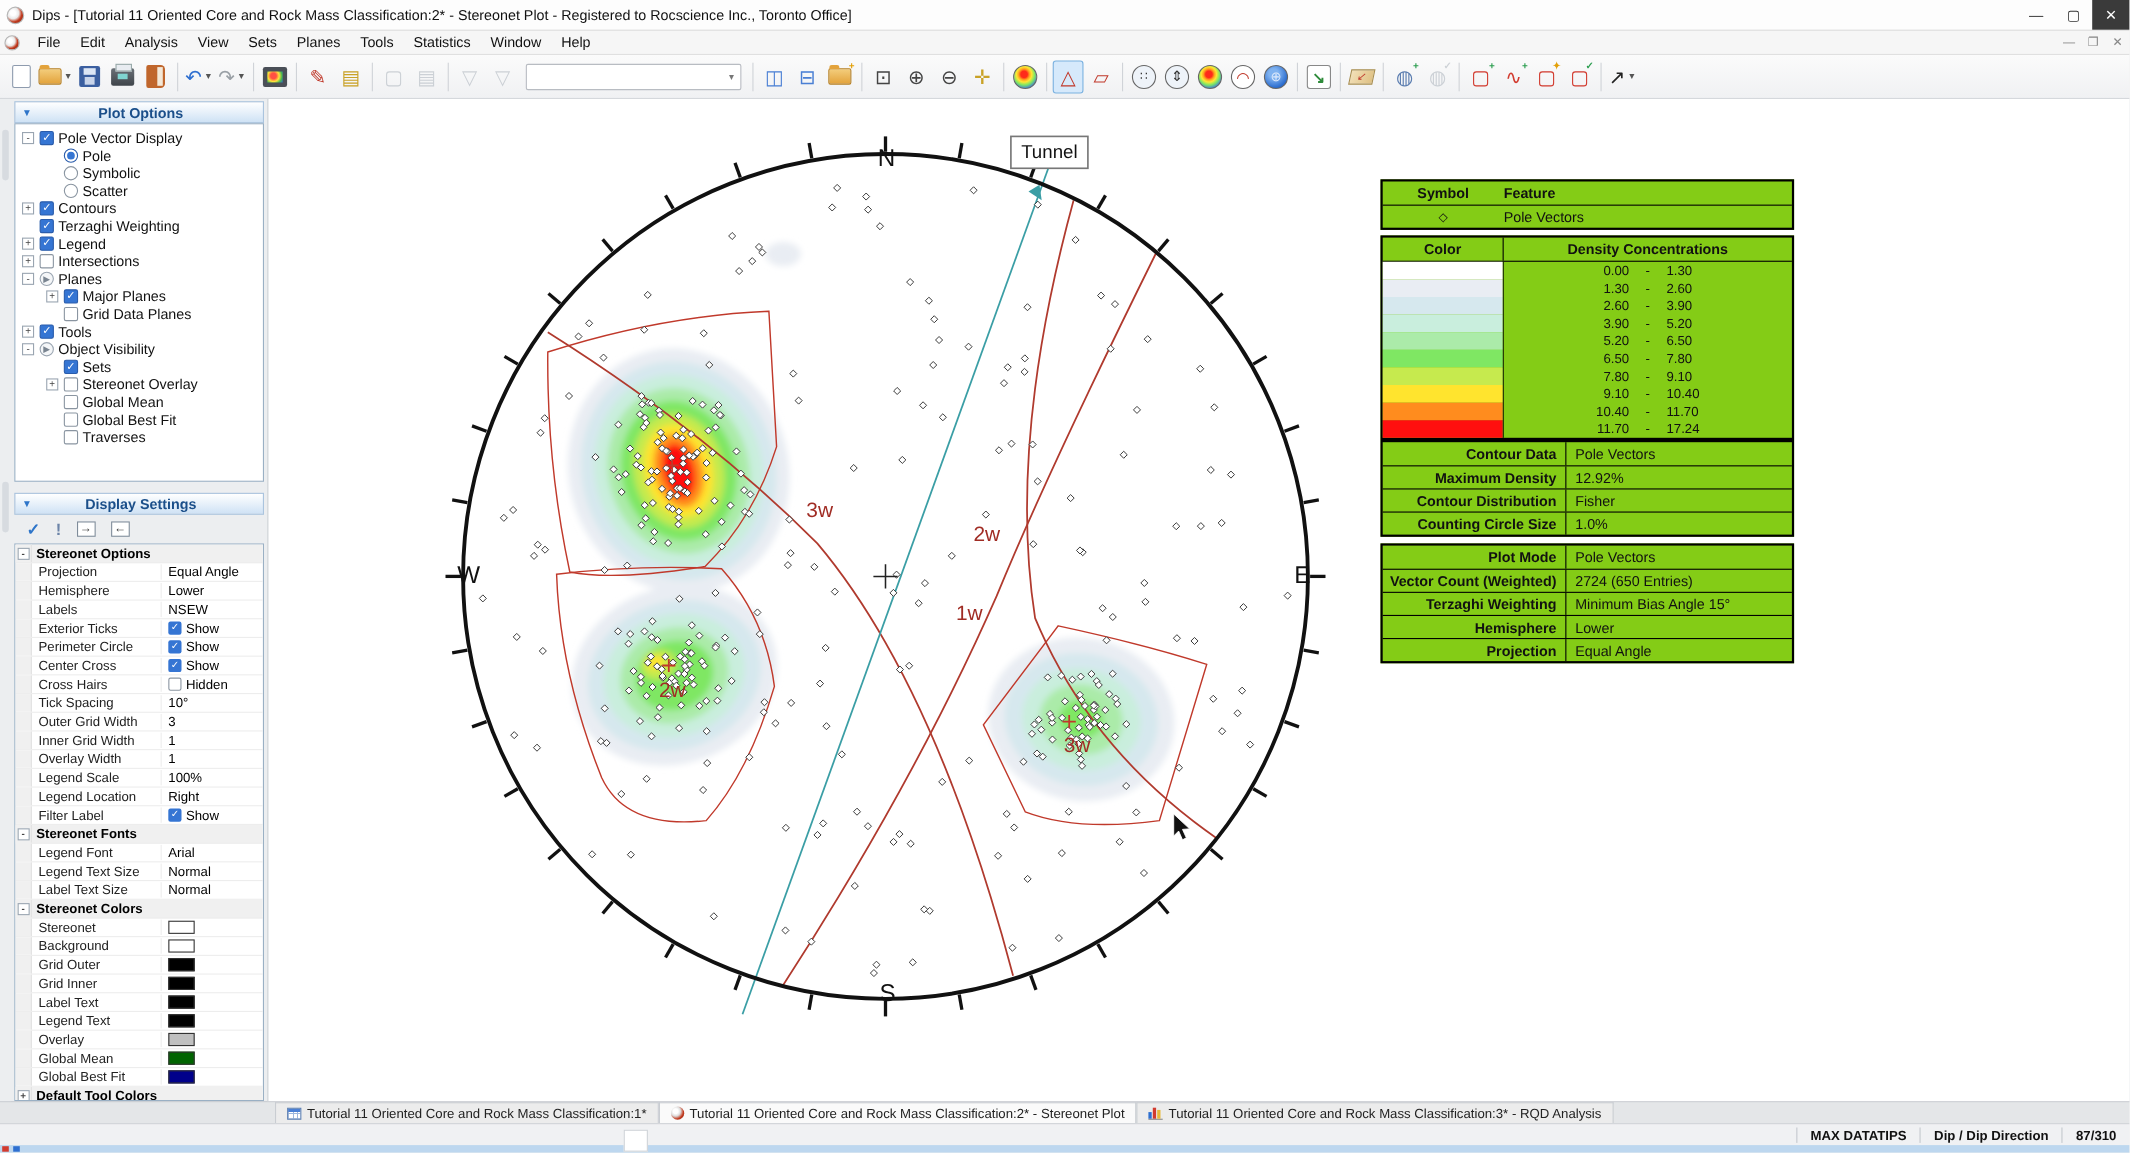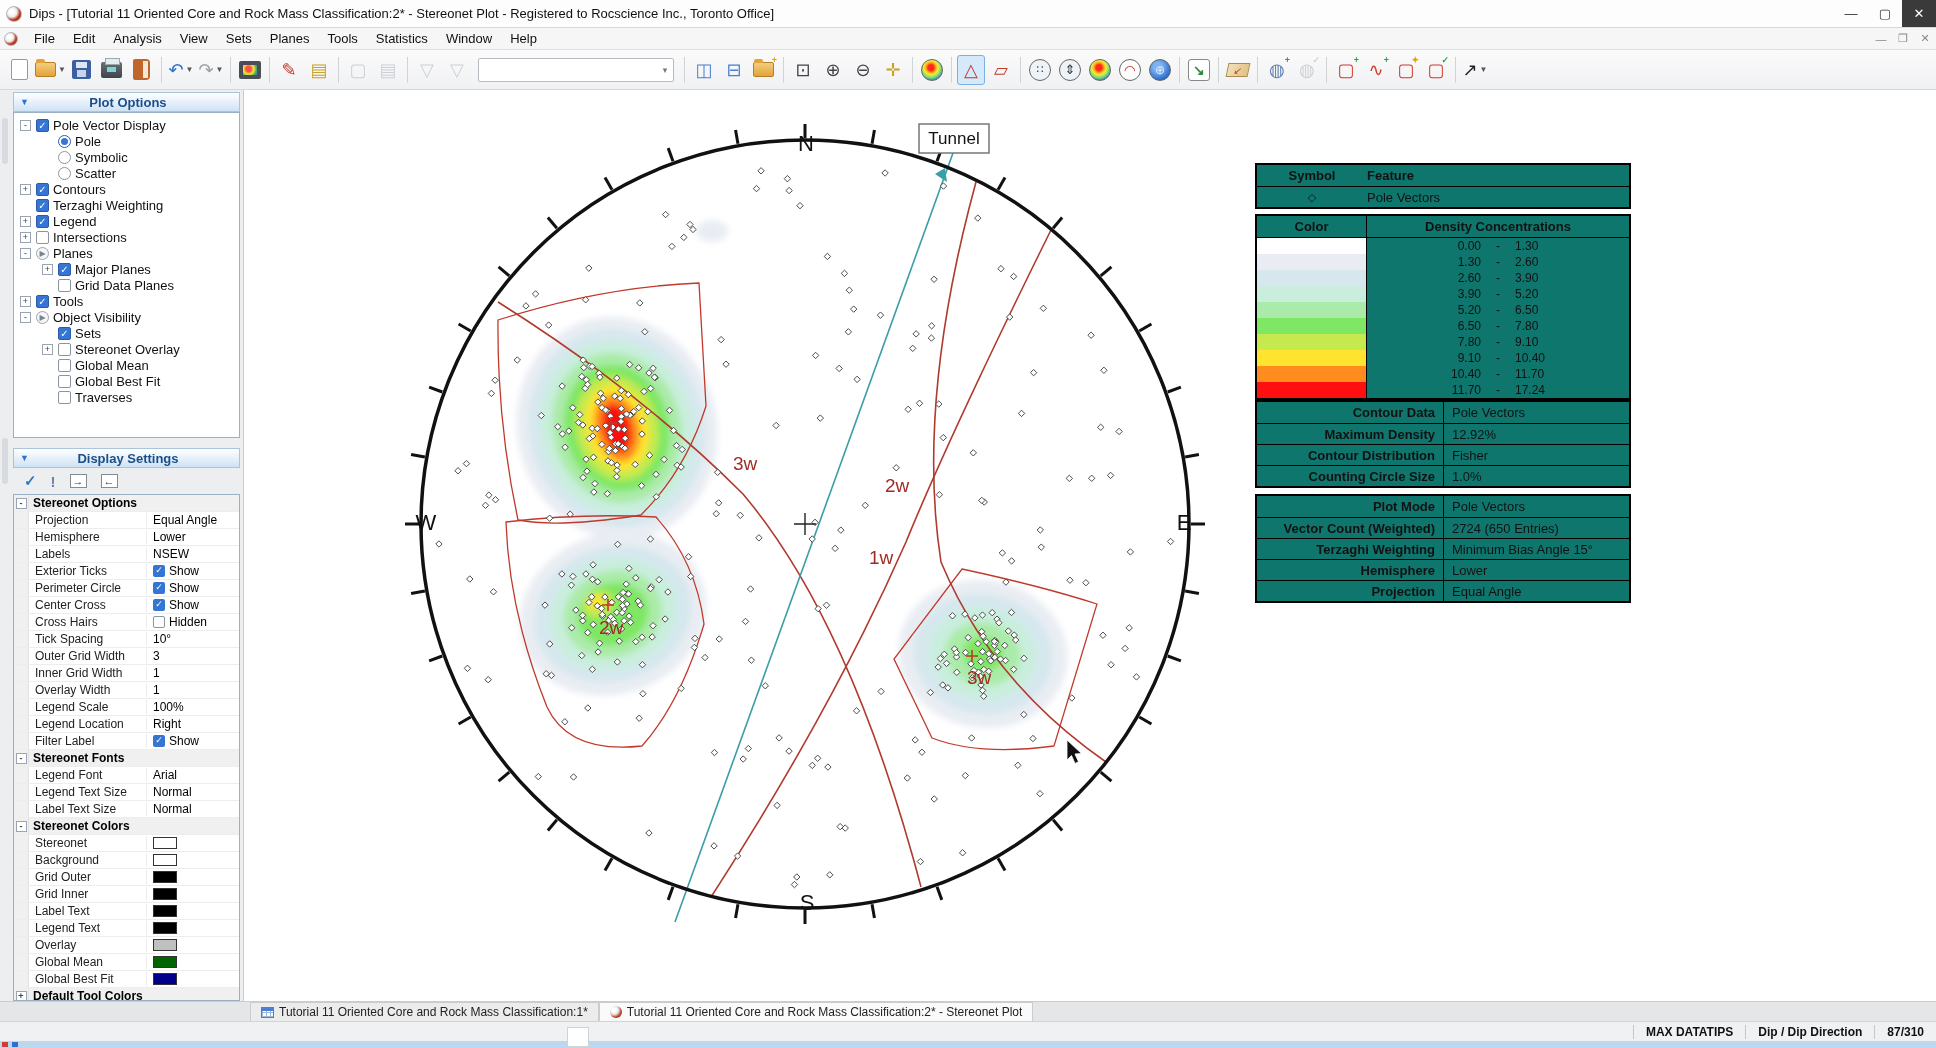--- a/index.html
+++ b/index.html
@@ -91,21 +91,21 @@
   .vchk { width:12px; height:12px; border-radius:2px; flex:0 0 auto; }
   .vchk.on { background:#3575d3; color:#fff; font-size:9px; line-height:11px; text-align:center; }
   .vchk.off { background:#fff; border:1px solid #8a95a1; }
   .swatch { width:24px; height:12px; border:1px solid #333; }
 
   
   .canvas { flex:1; position:relative; background:#fff; border-left:1px solid #c9cdd2; overflow:hidden; }
   .canvas svg.main { position:absolute; left:0; top:0; }
 
   
-  .lg { position:absolute; background:#0f766e; border:2px solid #000; font-size:13px; color:#111; }
+  .lg { position:absolute; background:#84cc16; border:2px solid #000; font-size:13px; color:#111; }
   .lg-row { display:flex; align-items:center; border-top:1px solid #000; }
   .lg-row:first-child { border-top:none; }
   .lgA { left:1011px; top:73px; width:376px; }
   .lgA .lg-row { height:21px; }
   .lgA .c1 { width:110px; text-align:center; font-weight:bold; }
   .lgA .c2 { flex:1; font-weight:bold; }
   .lgA .r2 .c1 { font-weight:normal; font-size:11px; }
   .lgA .r2 .c2 { font-weight:normal; }
   .lgB { left:1011px; top:124px; width:376px; }
   .lgB .hdr { height:22px; display:flex; font-weight:bold; border-bottom:1px solid #000; }
@@ -114,21 +114,21 @@
   .lgB .body { display:flex; }
   .lgB .strip { width:110px; border-right:1px solid #000; display:flex; flex-direction:column; }
   .lgB .band { flex:1; }
   .lgB .ranges { flex:1; display:flex; flex-direction:column; }
   .lgB .rr { flex:1; display:flex; align-items:center; justify-content:center; font-size:12px; }
   .lgB .rv { width:58px; text-align:right; }
   .lgB .rd { width:34px; text-align:center; }
   .lgB .rv2 { width:58px; text-align:left; }
   .lgC { left:1011px; top:310px; width:376px; }
   .lgC .lg-row, .lgD .lg-row { height:21px; }
-  .lgC .kc, .lgD .kc { width:187px; text-align:right; font-weight:bold; padding-right:8px; border-right:1px solid #000; align-self:stretch; display:flex; align-items:center; justify-content:flex-end; }
+  .lgC .kc, .lgD .kc { width:167px; text-align:right; font-weight:bold; padding-right:8px; border-right:1px solid #000; align-self:stretch; display:flex; align-items:center; justify-content:flex-end; }
   .lgC .vc, .lgD .vc { flex:1; padding-left:8px; }
   .lgD { left:1011px; top:404px; width:376px; }
 
   
   .tabbar { height:20px; background:#e4e6e8; border-top:1px solid #c9cdd2; display:flex; align-items:flex-end; padding-left:250px; font-size:12px; }
   .dtab { height:19px; display:flex; align-items:center; gap:5px; padding:0 10px; background:#ececec; border:1px solid #c9cdd2; border-bottom:none; color:#222; white-space:nowrap; }
   .dtab.active { background:#fafafa; }
   .ti-grid { width:13px; height:11px; background:
       linear-gradient(#4a7fd4 0 3px, transparent 3px),
       repeating-linear-gradient(90deg,#9db7dd 0 1px,transparent 1px 4px),
@@ -1231,20 +1231,28 @@
 
   <div class="tabbar" id="tabbar">
       <div class="dtab">
         <span class="ti-grid"></span>
         <span>Tutorial 11 Oriented Core and Rock Mass Classification:1*</span>
       </div>
       <div class="dtab active">
         <span class="ti-dips"></span>
         <span>Tutorial 11 Oriented Core and Rock Mass Classification:2* - Stereonet Plot</span>
       </div>
+      <div class="dtab">
+        <span class="ti-chart">
+          <i></i>
+          <i></i>
+          <i></i>
+        </span>
+        <span>Tutorial 11 Oriented Core and Rock Mass Classification:3* - RQD Analysis</span>
+      </div>
     </div>
 
   <div class="statusbar" id="statusbar">
       <span class="sseg">MAX DATATIPS</span>
       <span class="sseg">Dip / Dip Direction</span>
       <span class="sseg">87/310</span>
     </div>
   <div class="taskstrip">
     <span class="t1"></span>
     <span class="t2"></span>

